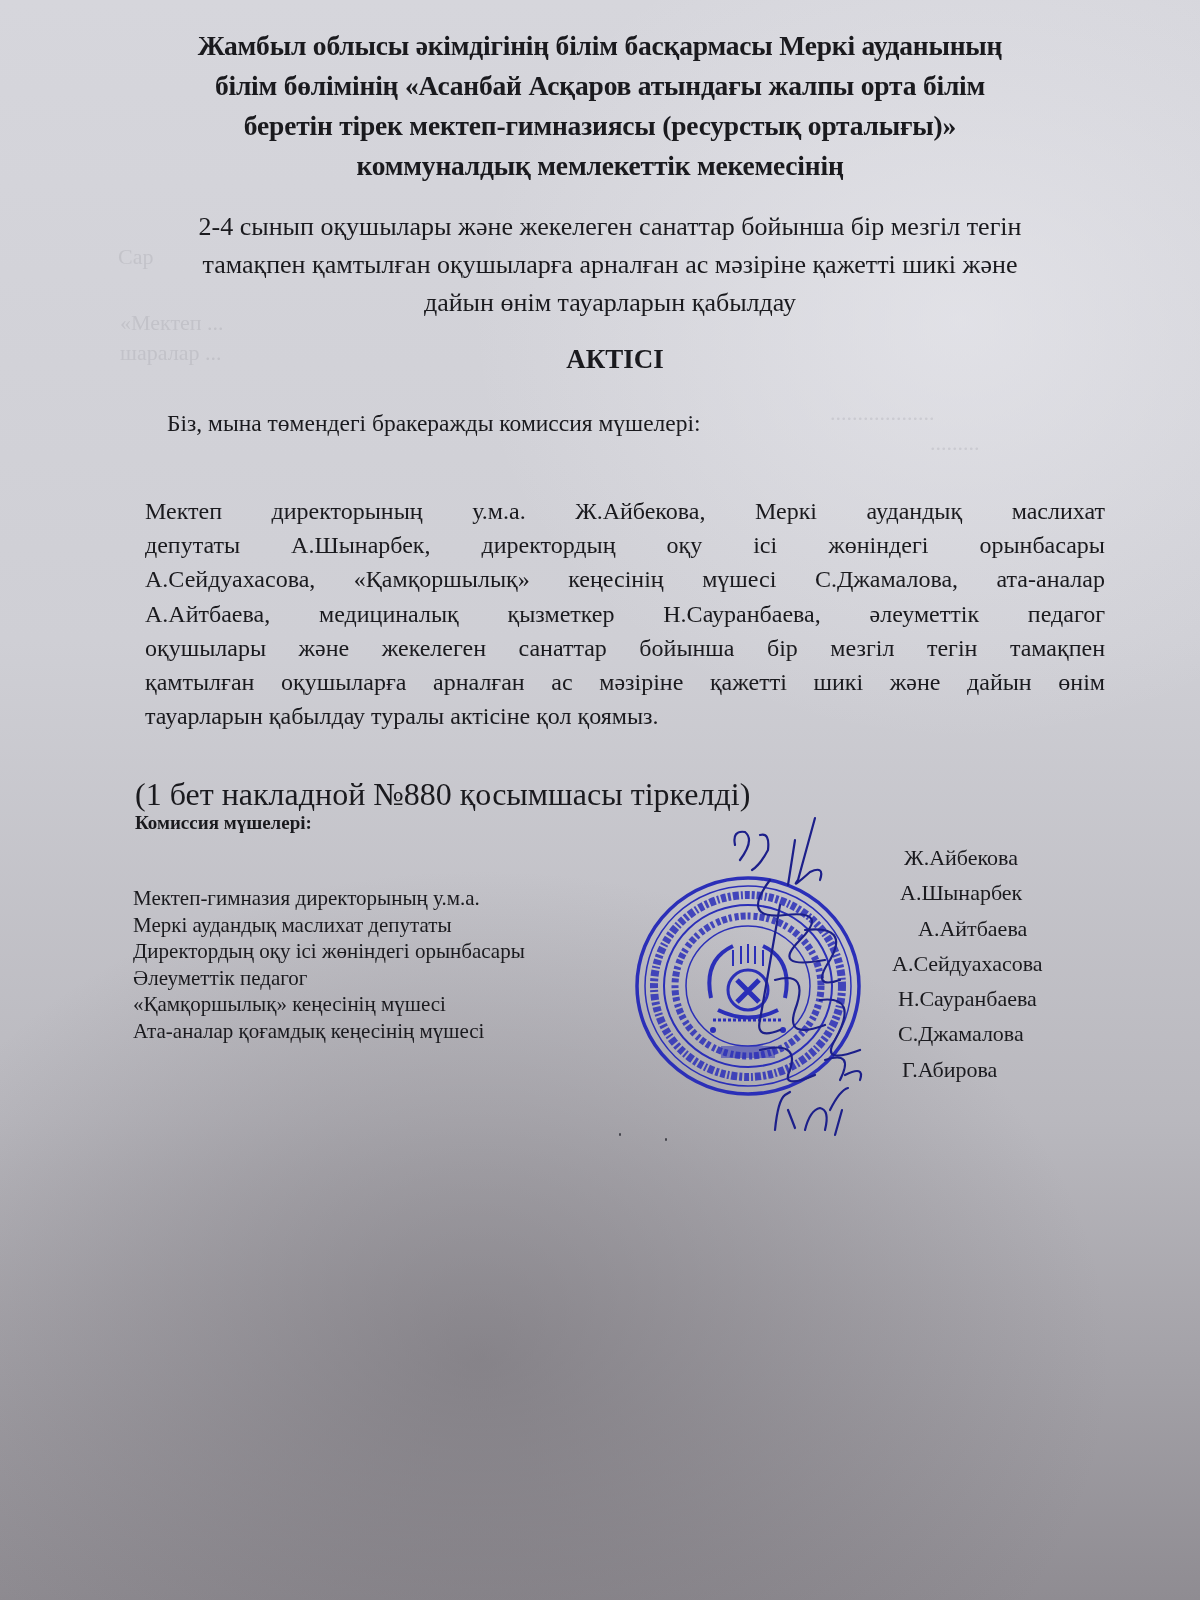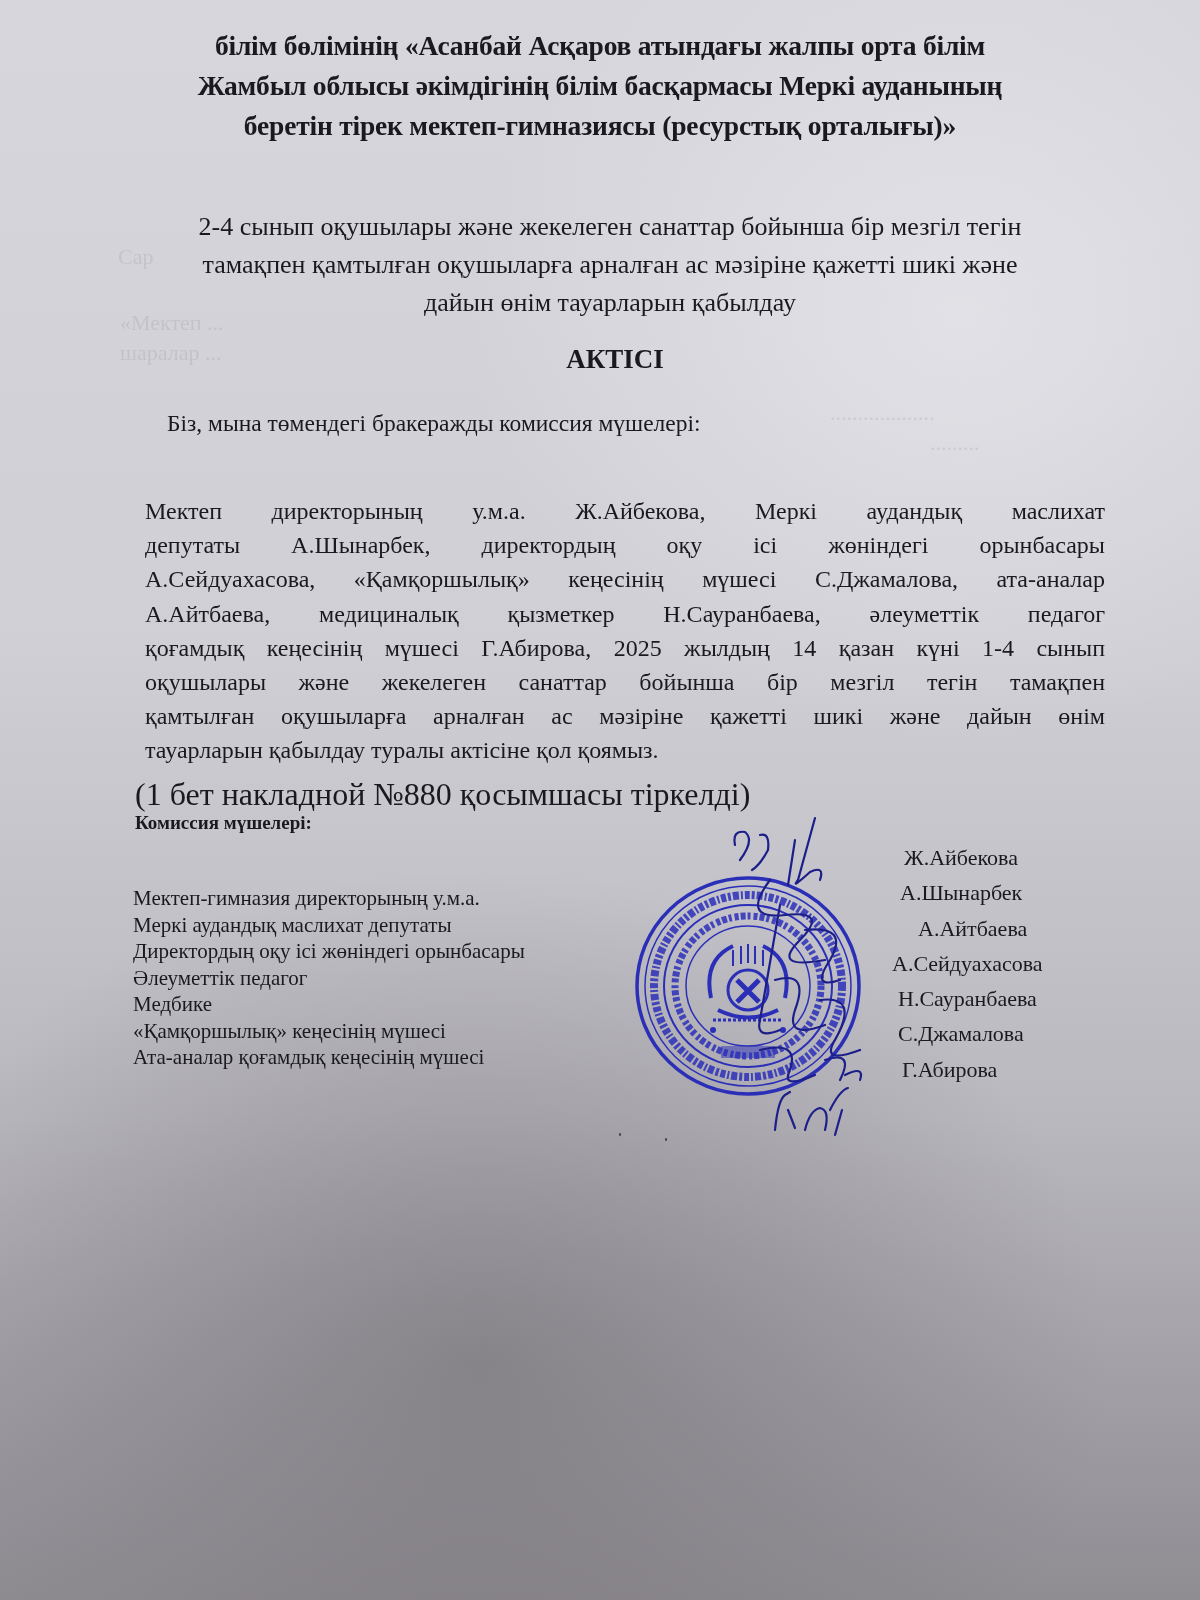--- a/index.html
+++ b/index.html
@@ -142,56 +142,55 @@
 
 <div class="page">
 
   <div class="ghost" style="left:118px;top:244px;">Сар</div>
   <div class="ghost" style="left:120px;top:310px;">«Мектеп ...</div>
   <div class="ghost" style="left:120px;top:340px;">шаралар ...</div>
   <div class="ghost" style="left:830px;top:400px;">...................</div>
   <div class="ghost" style="left:930px;top:430px;">.........</div>
 
   <div class="header">
+    <div>Жамбыл облысы әкімдігінің білім басқармасы Меркі ауданының</div>
     <div>білім бөлімінің «Асанбай Асқаров атындағы жалпы орта білім</div>
-    <div>Жамбыл облысы әкімдігінің білім басқармасы Меркі ауданының</div>
     <div>беретін тірек мектеп-гимназиясы (ресурстық орталығы)»</div>
+    <div>коммуналдық мемлекеттік мекемесінің</div>
   </div>
 
   <div class="subtitle">
     <div>2-4 сынып оқушылары және жекелеген санаттар бойынша бір мезгіл тегін</div>
     <div>тамақпен қамтылған оқушыларға арналған ас мәзіріне қажетті шикі және</div>
     <div>дайын өнім тауарларын қабылдау</div>
   </div>
 
   <div class="act-title">АКТІСІ</div>
 
   <div class="intro">Біз, мына төмендегі бракеражды комиссия мүшелері:</div>
 
   <div class="body-para">
     <span class="line">Мектеп директорының у.м.а. Ж.Айбекова, Меркі аудандық маслихат</span>
     <span class="line">депутаты А.Шынарбек, директордың оқу ісі жөніндегі орынбасары</span>
     <span class="line">А.Сейдуахасова, «Қамқоршылық» кеңесінің мүшесі С.Джамалова, ата-аналар</span>
     <span class="line">А.Айтбаева, медициналық қызметкер Н.Сауранбаева, әлеуметтік педагог</span>
-    <span class="line">қоғамдық кеңесінің мүшесі Г.Абирова, 2025 жылдың 14 қазан күні 1-4 сынып</span>
     <span class="line">оқушылары және жекелеген санаттар бойынша бір мезгіл тегін тамақпен</span>
     <span class="line">қамтылған оқушыларға арналған ас мәзіріне қажетті шикі және дайын өнім</span>
     <span class="line last">тауарларын қабылдау туралы актісіне қол қоямыз.</span>
   </div>
 
   <div class="attachment">(1 бет накладной №880 қосымшасы тіркелді)</div>
 
   <div class="commission-title">Комиссия мүшелері:</div>
 
   <div class="roles">
     <div>Мектеп-гимназия директорының у.м.а.</div>
     <div>Меркі аудандық маслихат депутаты</div>
     <div>Директордың оқу ісі жөніндегі орынбасары</div>
     <div>Әлеуметтік педагог</div>
-    <div>Медбике</div>
     <div>«Қамқоршылық» кеңесінің мүшесі</div>
     <div>Ата-аналар қоғамдық кеңесінің мүшесі</div>
   </div>
 
   <svg class="stamp" viewBox="0 0 230 230">
     <g fill="none" stroke="#2b2fb8">
       <ellipse cx="115" cy="116" rx="111" ry="108" stroke-width="3.5"></ellipse>
       <ellipse cx="115" cy="116" rx="103" ry="100" stroke-width="1.5"></ellipse>
       <ellipse cx="115" cy="116" rx="84" ry="81" stroke-width="2"></ellipse>
       <ellipse cx="115" cy="116" rx="62" ry="60" stroke-width="1.5"></ellipse>

